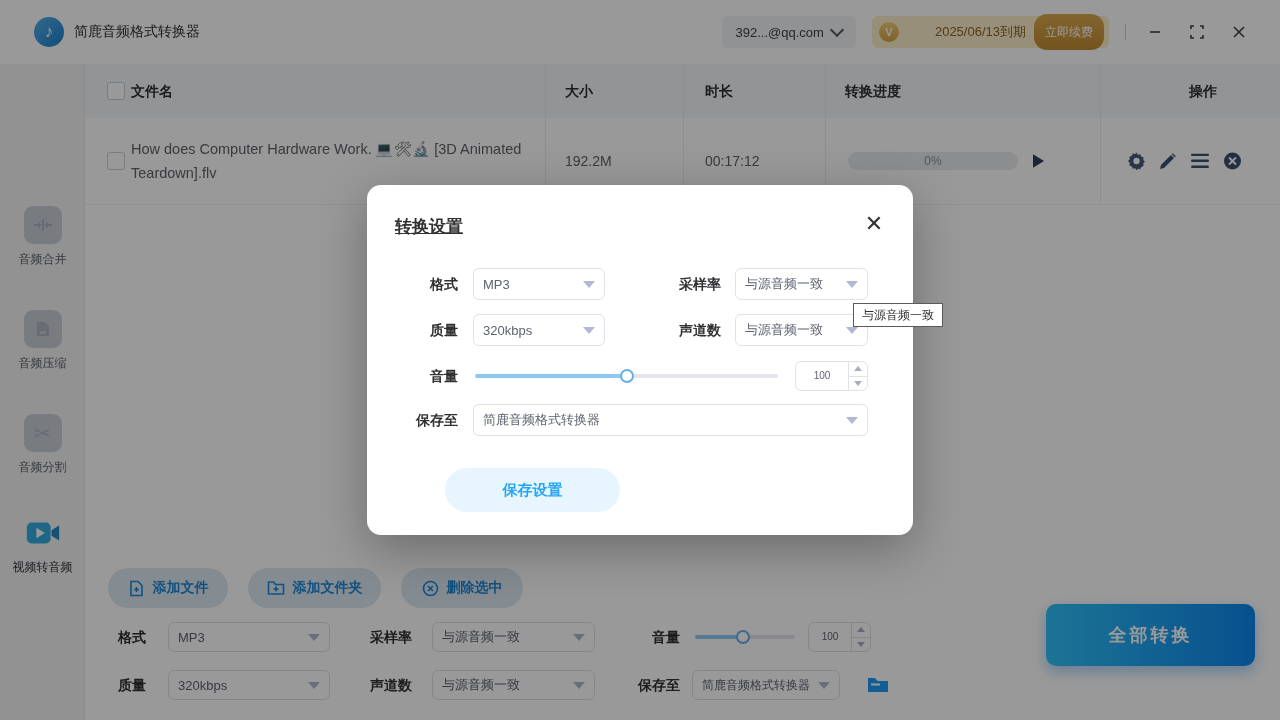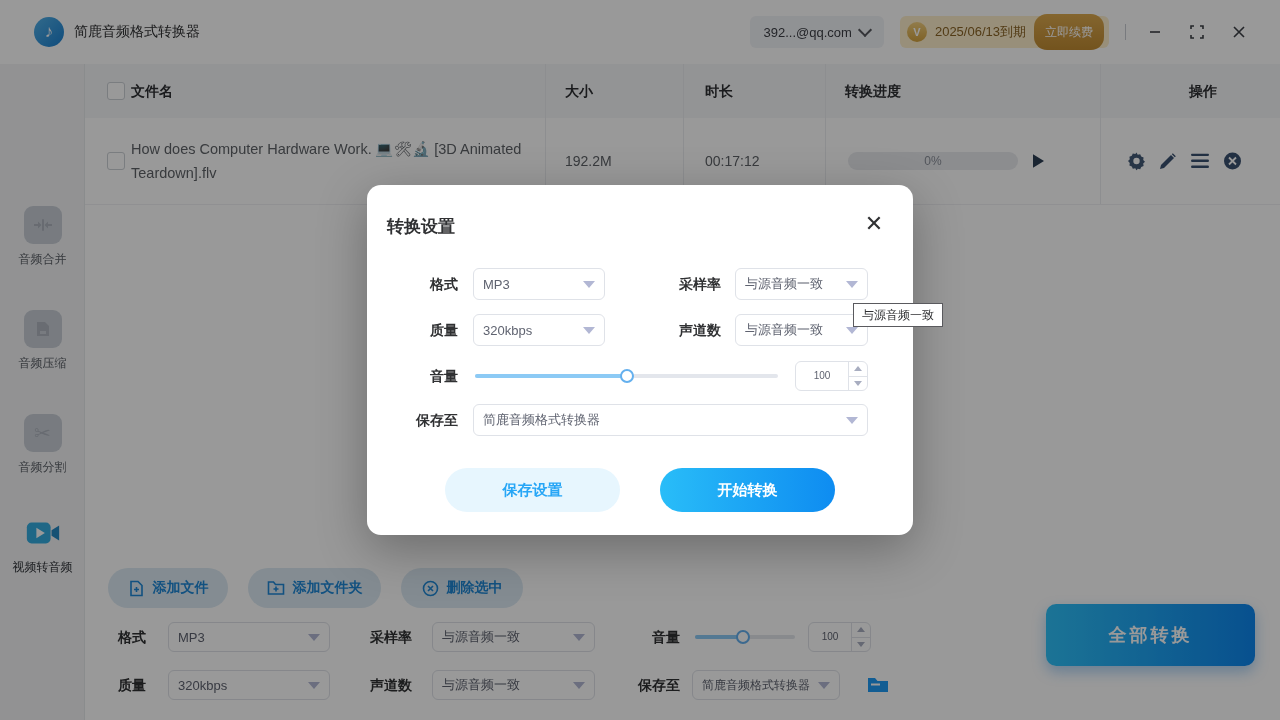--- a/index.html
+++ b/index.html
@@ -14,21 +14,21 @@
   .app-title{font-size:14px;color:#303133;margin-left:10px;}
   .tb-right{margin-left:auto;display:flex;align-items:center;gap:16px;}
   .account-pill{height:32px;background:#f1f3f7;border-radius:6px;display:flex;align-items:center;
                 gap:8px;padding:0 14px;font-size:13px;color:#3c3f45;cursor:pointer;}
   .chev{width:8px;height:8px;border-right:2px solid #55585e;border-bottom:2px solid #55585e;
         transform:rotate(45deg);margin-top:-4px;}
   .vip-pill{height:32px;background:#fdeecb;border-radius:6px;display:flex;align-items:center;
             gap:8px;padding:0 5px 0 7px;}
   .vip-badge{width:20px;height:20px;border-radius:50%;background:linear-gradient(180deg,#f2cf7e,#d3a23e);
              color:#fff;font-size:11px;font-weight:bold;text-align:center;line-height:20px;}
-  .vip-exp{font-size:13px;color:#8a6425;}
+  .vip-exp{font-size:13px;color:#8a6425;margin-left:28px;}
   .renew-btn{height:36px;border:none;border-radius:13px;background:linear-gradient(180deg,#dca94e,#c08b32);
              color:#fff;font-size:12px;padding:0 11px;cursor:pointer;}
   .tb-div{width:1px;height:16px;background:#c9ccd2;}
   .winbtn{width:26px;height:26px;display:flex;align-items:center;justify-content:center;
           color:#3d4046;cursor:pointer;}
 
   
   .sidebar{position:absolute;top:64px;left:0;bottom:0;width:85px;background:#f3f4f6;
            border-right:1px solid #e7e9ec;box-sizing:border-box;z-index:5;}
   .side-item{position:absolute;left:0;width:85px;display:flex;flex-direction:column;
@@ -83,21 +83,21 @@
           border-top:5px solid #a8adc0;}
   .folder-btn{position:absolute;width:26px;height:30px;display:flex;align-items:center;cursor:pointer;color:#1f9bf5;}
   .convert-all{position:absolute;left:961px;top:540px;width:209px;height:62px;border:none;border-radius:10px;
                background:linear-gradient(90deg,#2ec1f9,#0d86ee);color:#fff;font-size:18px;font-weight:bold;
                letter-spacing:3px;cursor:pointer;box-shadow:0 6px 14px rgba(20,130,230,.35);}
 
   
   .dim{position:absolute;inset:0;background:rgba(0,0,0,0.40);z-index:40;}
   .modal{position:absolute;left:367px;top:185px;width:546px;height:350px;background:#fff;border-radius:14px;
          box-shadow:0 14px 50px rgba(0,0,0,.30);z-index:50;}
-  .m-title{position:absolute;left:20px;top:30px;font-size:17px;font-weight:bold;color:#303133;}
+  .m-title{position:absolute;left:28px;top:30px;font-size:17px;font-weight:bold;color:#303133;text-decoration:underline;}
   .m-close{position:absolute;right:26px;top:26px;width:26px;height:26px;display:flex;align-items:center;
            justify-content:center;font-size:22px;color:#303133;cursor:pointer;}
   .mlabel{position:absolute;font-size:14px;font-weight:bold;color:#303133;line-height:32px;text-align:right;}
   .mdd{height:32px;font-size:13px;}
   .m-btn{position:absolute;top:283px;width:175px;height:44px;border:none;border-radius:22px;
          font-size:15px;font-weight:bold;cursor:pointer;}
   .m-save{left:78px;background:#e7f6fe;color:#27a6f6;}
   .m-start{left:293px;background:linear-gradient(90deg,#29bdf8,#0e8cf1);color:#fff;}
   .tooltip{position:absolute;left:853px;top:303px;height:24px;line-height:22px;background:#fff;
            border:1px solid #5a5a5e;padding:0 8px;font-size:12px;color:#303133;z-index:60;box-sizing:border-box;}
@@ -349,18 +349,17 @@
         </span>
     </div>
 
     <span class="mlabel" style="left:20px;top:219px;width:71px">保存至</span>
     <div class="dd mdd" style="left:106px;top:219px;width:395px">
       <span>简鹿音频格式转换器</span>
         <span class="dd-arrow"></span>
     </div>
 
     <button class="m-btn m-save">保存设置</button>
-    <button class="m-btn m-start">开始转换</button>
   </div>
 
   <div class="tooltip">与源音频一致</div>
 
 </div>
 
 </body></html>

